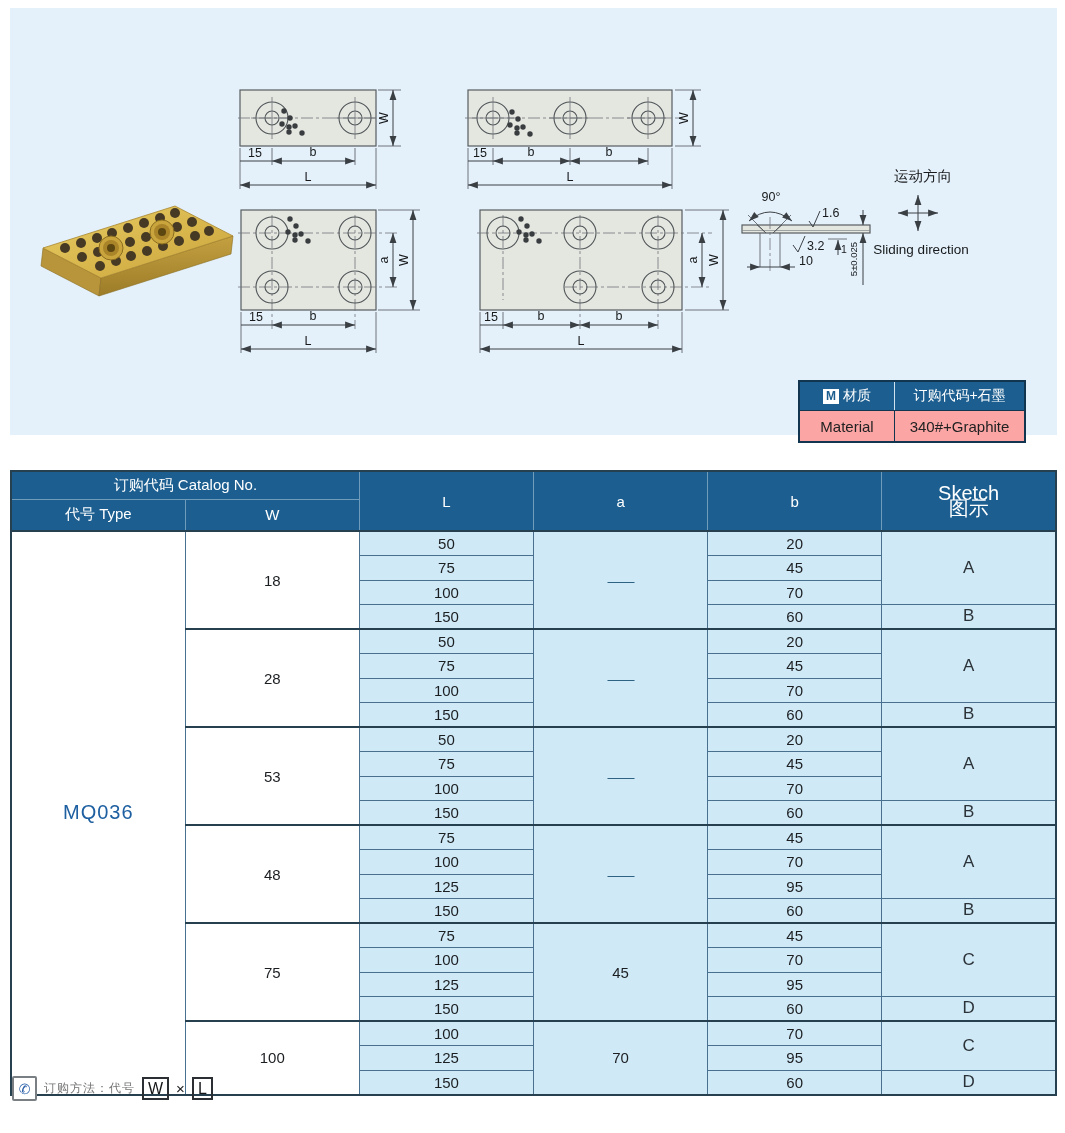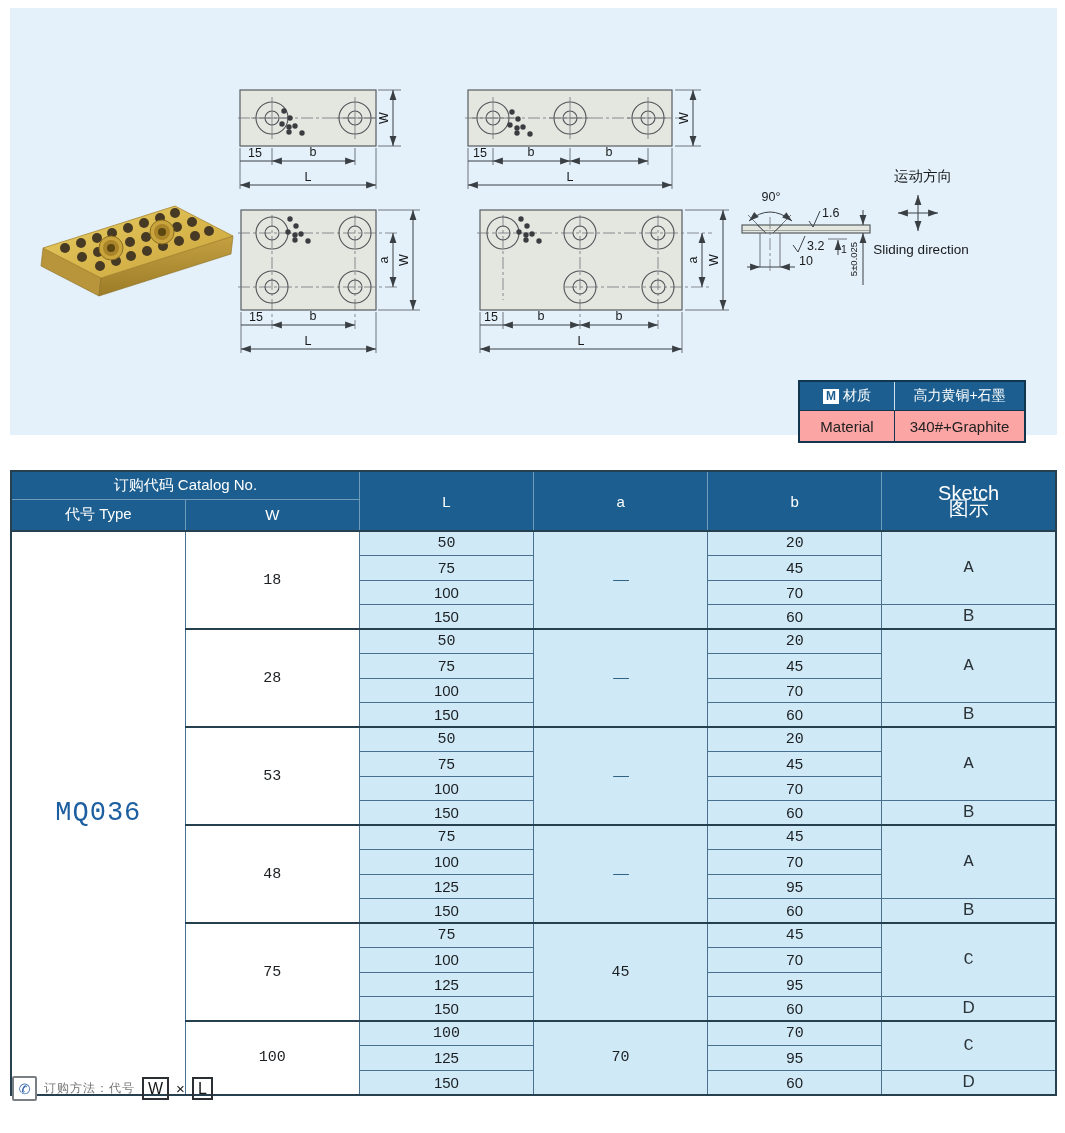--- a/index.html
+++ b/index.html
@@ -31,22 +31,22 @@
   table.cat{position:absolute;left:10px;top:470px;width:1047px;border-collapse:collapse;
             table-layout:fixed;background:#4c1d95;border:2px solid #26404f;}
   .cat th{background:#1b5e8f;color:#fff;font-weight:normal;font-size:15px;
           border:1px solid #6f9cbb;padding:0;text-align:center;}
   .cat thead tr.h1{height:28px;}
   .cat thead tr.h2{height:32px;}
   .cat .th-sketch div{line-height:15px;font-size:20px;}
   .cat td{border:1px solid #49708e;padding:0;text-align:center;vertical-align:middle;
           font-size:15px;height:23.26px;background:#cfe9f7;color:#1c1f22;}
   .cat td.white{background:#ffffff;}
-  .cat tr.gf td{border-top:2px solid #26404f;font-family:Liberation Mono, monospace;}
-  .type-code{color:#1d5fa0;font-size:27px;letter-spacing:1px;}
+  .cat tr.gf td{border-top:2px solid #26404f;}
+  .type-code{color:#1d5fa0;font-size:20px;letter-spacing:1px;}
   .dash{color:#2e6384;font-size:14px;letter-spacing:-1px;}
   .cat td.sk{font-size:17px;color:#2c3338;}
   
   .footer{position:absolute;left:12px;top:1076px;display:flex;align-items:center;gap:7px;}
   .ph-box{width:21px;height:21px;border:2px solid #7a7f84;border-radius:2px;display:flex;
           align-items:center;justify-content:center;font-size:14px;color:#2a5fa8;background:#fff;}
   .order-text{font-size:12px;color:#737373;letter-spacing:1px;}
   .dim-box{border:2px solid #2b2f33;font-size:16px;padding:0 4px;line-height:19px;color:#141618;}
   .times{font-size:15px;color:#141618;}
   .defs-svg{position:absolute;width:1px;height:1px;left:0;top:0;}
@@ -349,21 +349,21 @@
       <line class="dim" x1="128" y1="130" x2="128" y2="78" marker-end="url(#mE)"></line>
       <text transform="translate(122,104) rotate(-90)" text-anchor="middle" style="font-size:9.5px">5±0.025</text>
     </svg>
 
     <div class="mat">
       <div class="r1">
         <div class="c1">
           <span class="mbadge">M</span>
           <span>材质</span>
         </div>
-        <div class="c2">高力黄铜+石墨</div>
+        <div class="c2">订购代码+石墨</div>
       </div>
       <div class="r2">
         <div class="c1">Material</div>
         <div class="c2">340#+Graphite</div>
       </div>
     </div>
   </div>
 
   <table class="cat">
     <thead>

